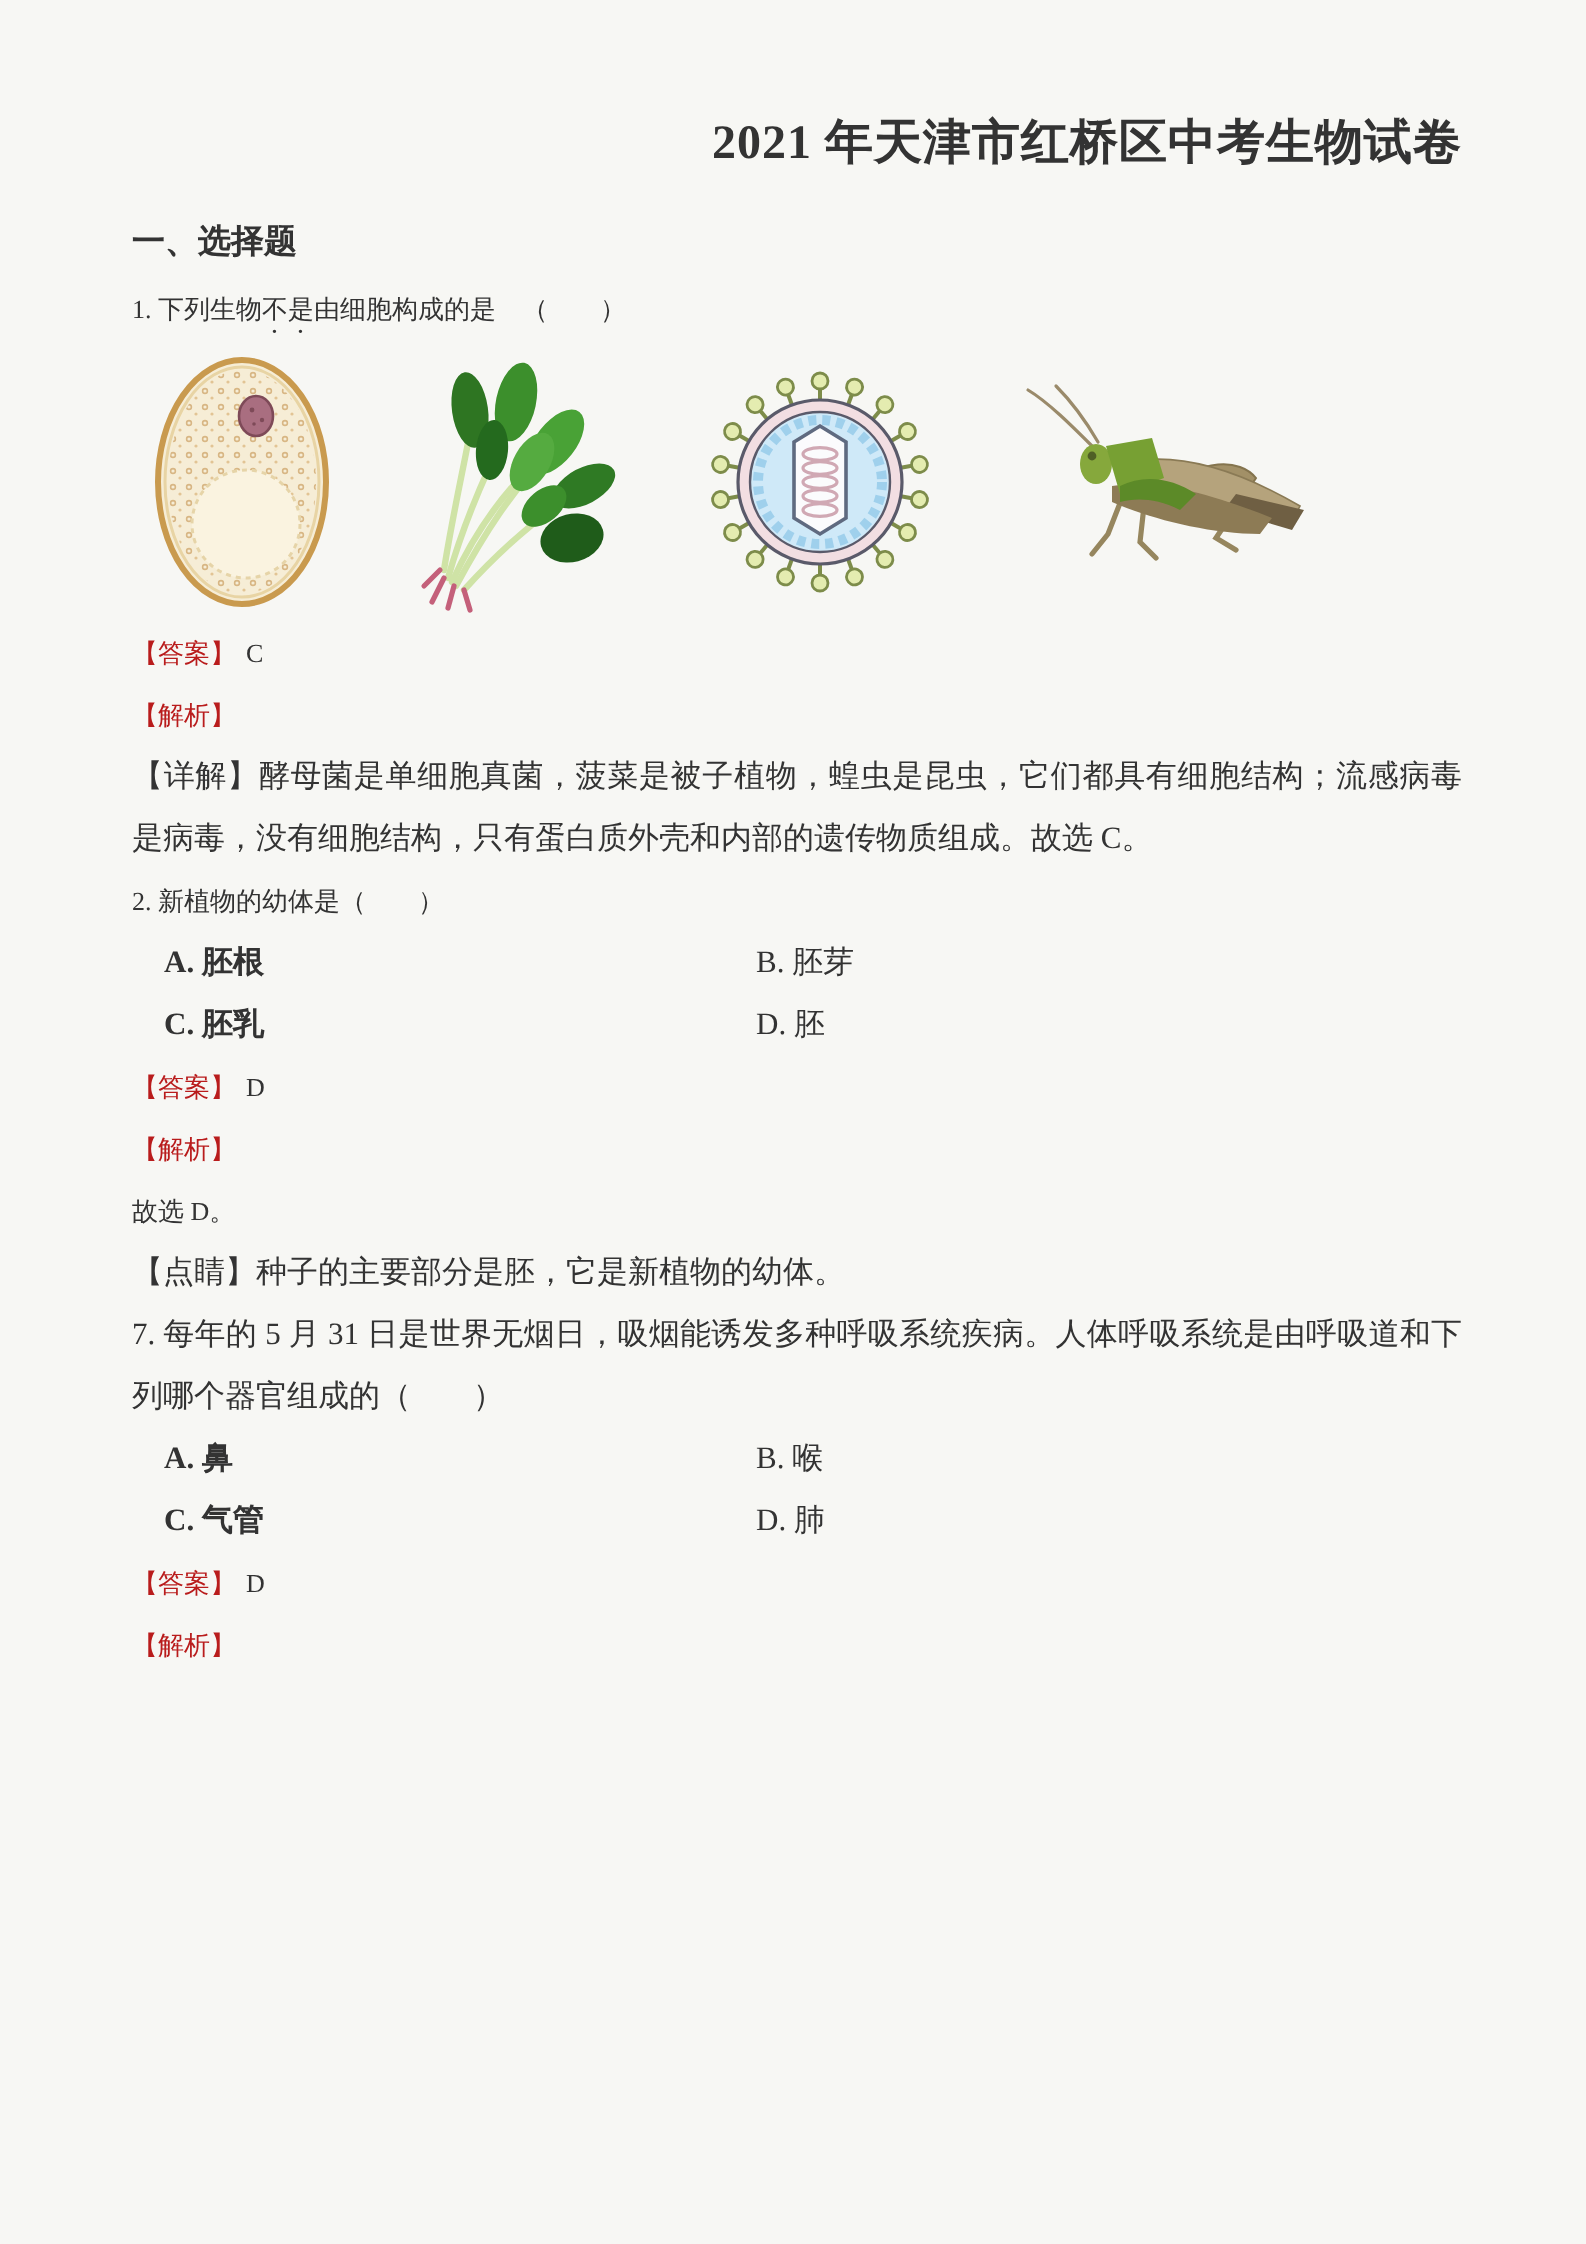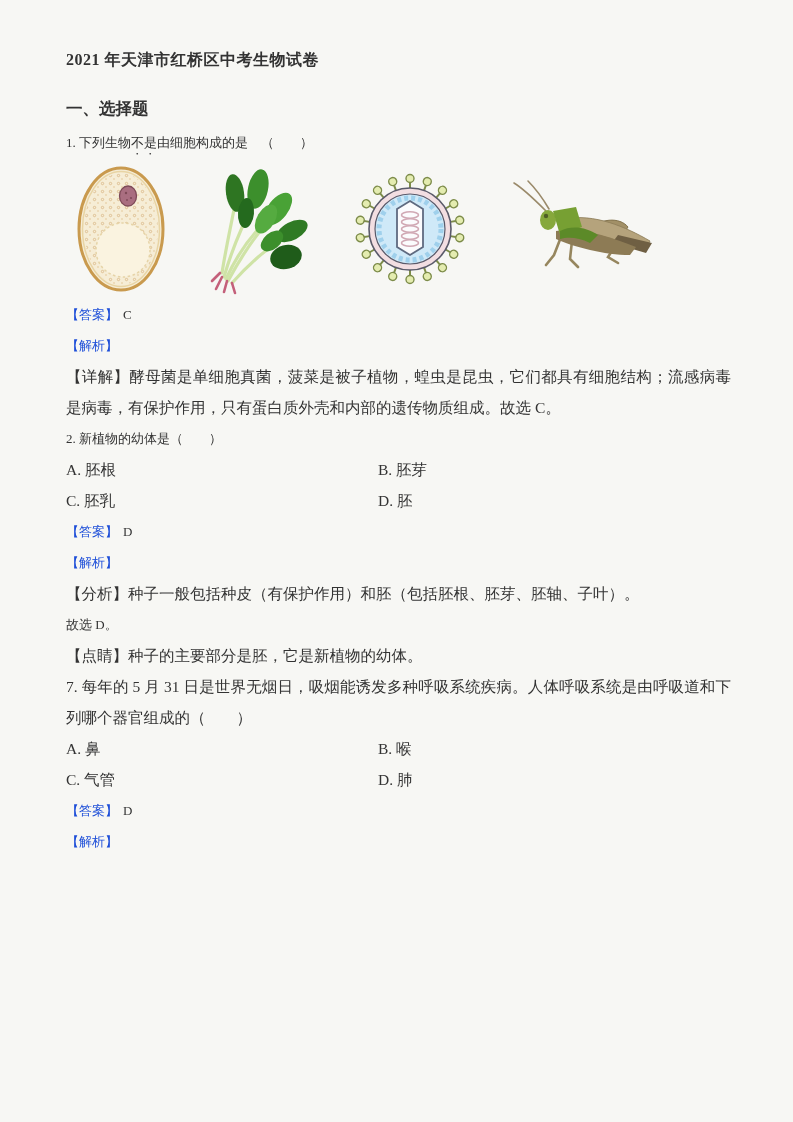--- a/index.html
+++ b/index.html
@@ -5,23 +5,23 @@
   html,body { margin:0; padding:0; }
   body {
     width:793px; height:1122px;
     background:#f7f7f4;
     color:#333;
     font-family:"Liberation Serif","DejaVu Serif",serif;
     overflow:hidden;
   }
   .doc { padding:0 62px 0 66px; }
   .title {
-    padding-top:44px;
-    text-align:left;
-    font-size:16px; font-weight:bold;
+    padding-top:56px;
+    text-align:right;
+    font-size:24px; font-weight:bold;
     line-height:32px; letter-spacing:0.5px;
   }
   .sec-heading {
     margin-top:20px;
     font-size:16.5px; font-weight:bold;
     line-height:26px;
   }
   .line { line-height:31px; font-size:13px; }
   .para { line-height:31px; font-size:15.5px; text-align:justify; margin:0; }
   .q-first { margin-top:5px; }
@@ -35,22 +35,22 @@
   .fig { position:absolute; }
   .fig-yeast   { left:10px;  top:2px; }
   .fig-spinach { left:136px; top:6px; }
   .fig-virus   { left:286px; top:8px; }
   .fig-grass   { left:440px; top:16px; }
   .optrow4 { position:relative; height:31px; }
   .optrow4 span { position:absolute; line-height:31px; font-size:15.5px; white-space:nowrap; }
   .opt-a { left:2px; } .opt-b { left:139px; } .opt-c { left:332px; } .opt-d { left:494px; }
   .optrow2 { position:relative; height:31px; }
   .optrow2 span { position:absolute; line-height:31px; font-size:15.5px; white-space:nowrap; }
-  .col1 { left:0; } .col2 { left:312px; }
-  .blue { color:#1d4ed8; }
+  .col1 { left:16px;font-weight:bold; } .col2 { left:312px; }
+  .blue { color:#b91c1c; }
   .ans-letter { margin-left:5px; }
 </style>
 </head>
 <body>
 
 <div class="doc">
 
   <div class="title">2021 年天津市红桥区中考生物试卷</div>
 
   <div class="sec-heading">一、选择题</div>
@@ -171,38 +171,37 @@
     </div>
   </div>
 
 
   <div class="line">
     <span class="blue">【答案】</span><span class="ans-letter">C</span>
   </div>
   <div class="line">
     <span class="blue">【解析】</span>
   </div>
-  <p class="para">【详解】酵母菌是单细胞真菌，菠菜是被子植物，蝗虫是昆虫，它们都具有细胞结构；流感病毒是病毒，有保护作用，只有蛋白质外壳和内部的遗传物质组成。故选 C。</p>
+  <p class="para">【详解】酵母菌是单细胞真菌，菠菜是被子植物，蝗虫是昆虫，它们都具有细胞结构；流感病毒是病毒，没有细胞结构，只有蛋白质外壳和内部的遗传物质组成。故选 C。</p>
 
   <div class="line">2. 新植物的幼体是（　　）</div>
   <div class="optrow2">
     <span class="col1">A. 胚根</span>
     <span class="col2">B. 胚芽</span>
   </div>
   <div class="optrow2">
     <span class="col1">C. 胚乳</span>
     <span class="col2">D. 胚</span>
   </div>
   <div class="line">
     <span class="blue">【答案】</span><span class="ans-letter">D</span>
   </div>
   <div class="line">
     <span class="blue">【解析】</span>
   </div>
-  <p class="para">【分析】种子一般包括种皮（有保护作用）和胚（包括胚根、胚芽、胚轴、子叶）。</p>
   <div class="line">故选 D。</div>
   <p class="para">【点睛】种子的主要部分是胚，它是新植物的幼体。</p>
 
   <p class="para">7. 每年的 5 月 31 日是世界无烟日，吸烟能诱发多种呼吸系统疾病。人体呼吸系统是由呼吸道和下列哪个器官组成的（　　）</p>
   <div class="optrow2">
     <span class="col1">A. 鼻</span>
     <span class="col2">B. 喉</span>
   </div>
   <div class="optrow2">
     <span class="col1">C. 气管</span>

